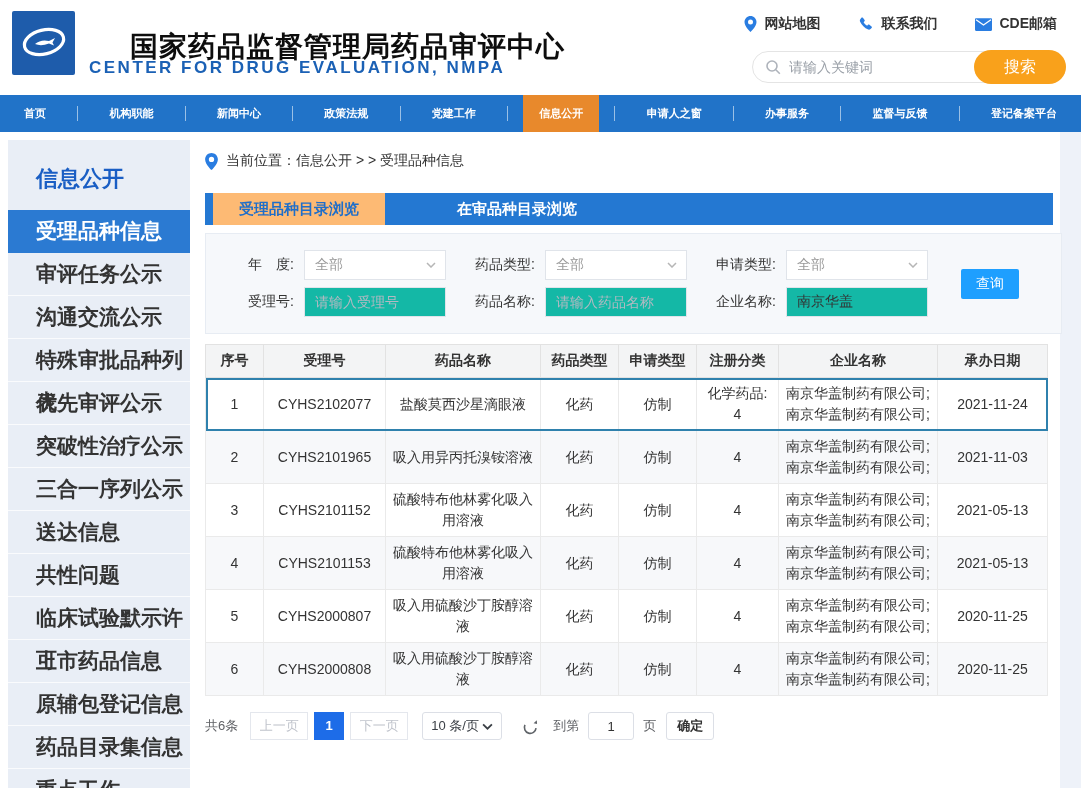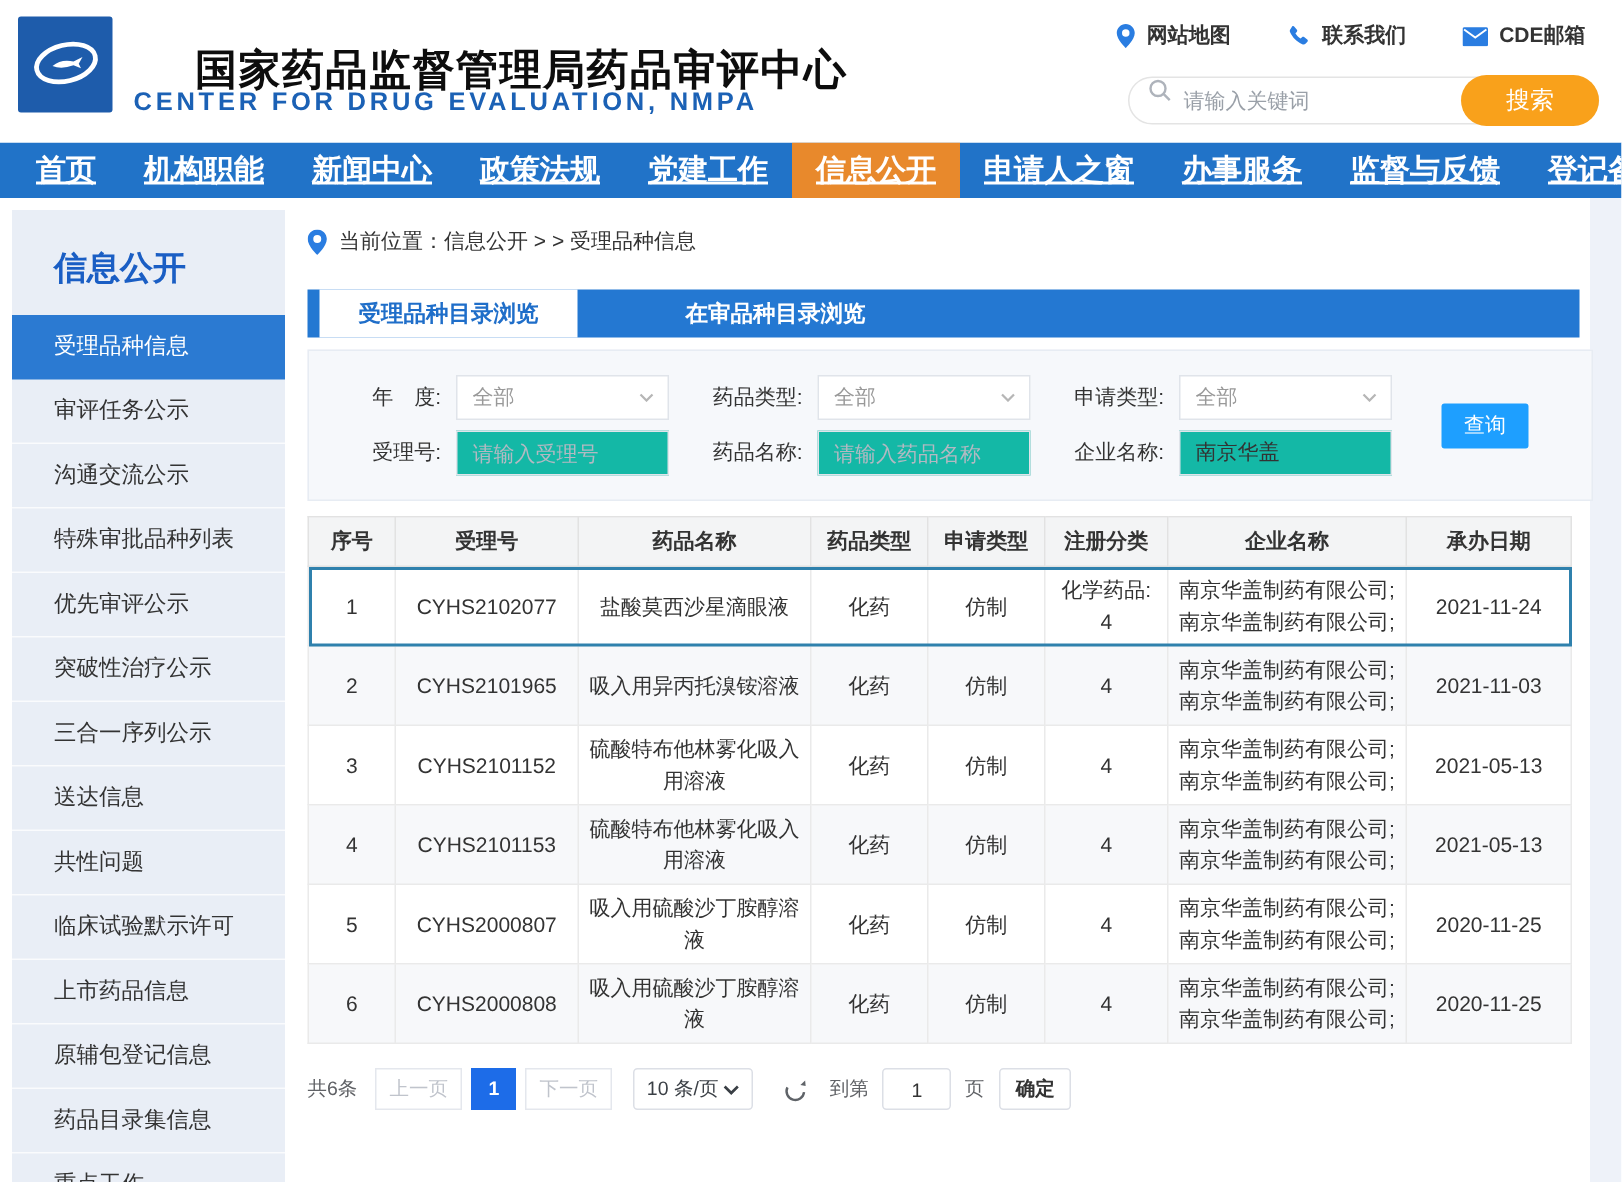--- a/index.html
+++ b/index.html
@@ -9,46 +9,46 @@
   }
   
   .header{position:relative;height:95px;background:#fff;}
   .logo{position:absolute;left:12px;top:11px;width:63px;height:64px;background:#1e5cab;
         display:flex;align-items:center;justify-content:center;border-radius:2px;}
   .brand-title{position:absolute;left:87px;top:28px;font-size:28px;font-weight:bold;color:#0d0d0d;letter-spacing:1px;margin-left:43px;}
   .brand-sub{position:absolute;left:89px;top:58px;font-size:17px;font-weight:bold;color:#1b61b5;letter-spacing:2.5px;}
   .top-links{position:absolute;top:15px;right:24px;display:flex;gap:38px;align-items:center;}
   .top-link{display:flex;align-items:center;gap:7px;font-size:14px;color:#333;cursor:pointer;font-weight:bold;}
   .search-bar{position:absolute;top:51px;right:15px;width:314px;height:32px;border:1px solid #e4e4e4;
-              border-radius:17px;display:flex;background:#fff;box-sizing:border-box;}
+              border-radius:17px;display:flex;align-items:center;background:#fff;box-sizing:border-box;}
   .search-bar .mag{margin-left:12px;display:flex;}
   .search-input{flex:1;border:none;outline:none;font-size:14px;color:#333;padding:0 8px;background:transparent;min-width:0;}
   .search-input::placeholder{color:#9aa0a8;}
   .search-btn{width:92px;height:34px;margin:-2px -1px;border:none;border-radius:17px;background:#f9a11b;
               color:#fff;font-size:16px;cursor:pointer;flex:none;}
   
   .nav{height:37px;background:#2173c8;display:flex;align-items:stretch;justify-content:space-between;padding:0 8px;}
-  .nav-item{display:flex;align-items:center;padding:0 16px;color:#fff;font-size:20px;font-weight:bold;
-            cursor:pointer;white-space:nowrap;text-decoration:underline;}
+  .nav-item{display:flex;align-items:center;padding:0 16px;color:#fff;font-size:11px;font-weight:bold;
+            cursor:pointer;white-space:nowrap;}
   .nav-item.active{background:#e8892c;}
   .nav-sep{width:1px;height:15px;background:rgba(255,255,255,.55);align-self:center;}
   
   .content{position:absolute;top:132px;left:0;right:0;bottom:0;}
   .right-gutter{position:absolute;top:0;right:0;width:21px;bottom:0;background:#eef2f9;}
   .sidebar{position:absolute;left:8px;top:8px;width:182px;bottom:0;background:#e9eef6;}
   .sidebar-title{padding:24px 0 16px 28px;font-size:22px;font-weight:bold;color:#1a5ec4;}
-  .sidebar-item{height:42px;line-height:42px;padding-left:28px;font-size:15px;color:#333;cursor:pointer;
-                border-bottom:1px solid rgba(255,255,255,.75);}
+  .sidebar-item{height:42px;line-height:42px;padding-left:28px;font-size:21px;color:#333;cursor:pointer;
+                border-bottom:1px solid rgba(255,255,255,.75);font-weight:bold;}
   .sidebar-item.active{background:#2b7ad2;color:#fff;border-bottom-color:transparent;}
   .main{position:absolute;left:205px;top:0;width:848px;}
   .breadcrumb{display:flex;align-items:center;gap:8px;margin-top:20px;font-size:14px;color:#333;}
   
   .tabs{display:flex;height:32px;background:#2478d2;margin-top:23px;align-items:stretch;}
   .tab{display:flex;align-items:center;padding:0 26px;color:#fff;font-weight:bold;font-size:15px;cursor:pointer;}
-  .tab.active{background:#ffffff;color:#1f6ec9;margin-left:8px;}
+  .tab.active{background:#fdba74;color:#1f6ec9;margin-left:8px;}
   .tab:not(.active){margin-left:46px;}
   
   .filter-box{margin-top:8px;width:841px;background:#f6f8fb;border:1px solid #e7ecf3;
               padding:9px 0 9px 14px;position:relative;box-sizing:content-box;}
   .filter-row{display:flex;align-items:center;height:30px;margin:7px 0;}
   .filter-field{display:flex;align-items:center;margin-right:15px;}
   .filter-label{width:74px;text-align:right;margin-right:10px;font-size:14px;color:#333;white-space:pre;}
   .select-box{width:142px;height:30px;background:#fff;border:1px solid #e0e4ea;display:flex;
               align-items:center;box-sizing:border-box;cursor:pointer;}
   .select-box .value{flex:1;padding-left:10px;font-size:14px;color:#999;}

